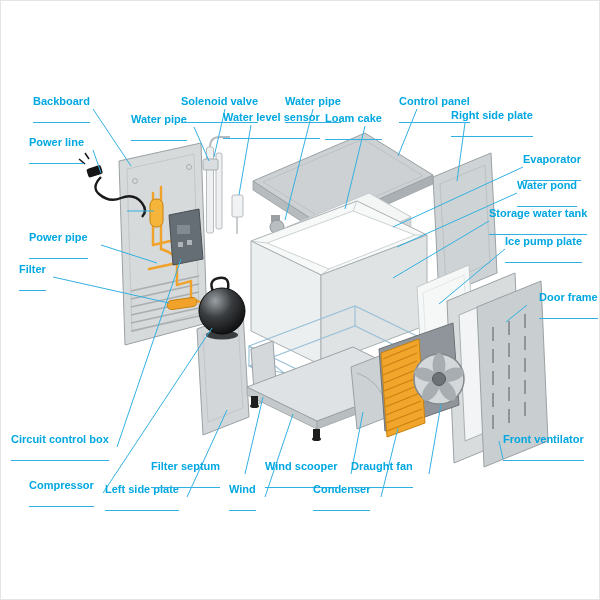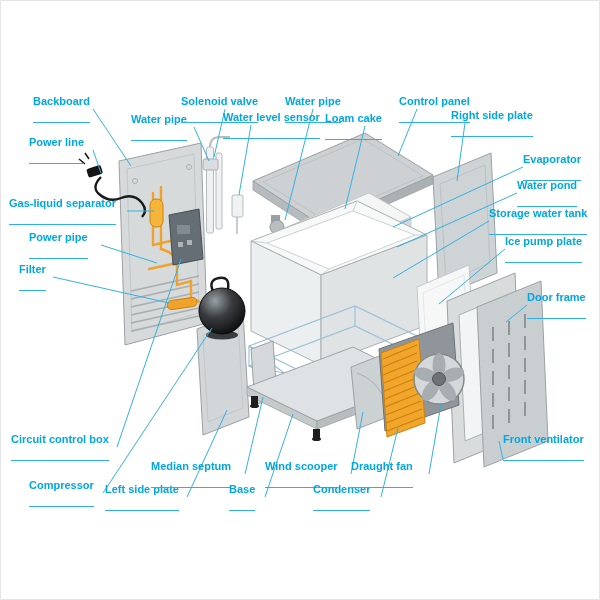--- a/index.html
+++ b/index.html
@@ -283,38 +283,37 @@
     <line x1="244" y1="473" x2="262" y2="396"></line>
     <line x1="264" y1="496" x2="292" y2="413"></line>
     <line x1="350" y1="473" x2="362" y2="411"></line>
     <line x1="380" y1="496" x2="397" y2="427"></line>
     <line x1="428" y1="473" x2="440" y2="403"></line>
   </g>
 </svg>
 
 <div class="lbl" style="left:32px;top:94px">Backboard</div>
 <div class="lbl" style="left:28px;top:135px">Power line</div>
-<div class="lbl" style="left:8px;top:196px">Gas-liquid separator</div>
 <div class="lbl" style="left:28px;top:230px">Power pipe</div>
 <div class="lbl" style="left:18px;top:262px">Filter</div>
 <div class="lbl" style="left:10px;top:432px">Circuit control box</div>
 <div class="lbl" style="left:28px;top:478px">Compressor</div>
 <div class="lbl" style="left:130px;top:112px">Water pipe</div>
 <div class="lbl" style="left:180px;top:94px">Solenoid valve</div>
 <div class="lbl" style="left:222px;top:110px">Water level sensor</div>
 <div class="lbl" style="left:284px;top:94px">Water pipe</div>
 <div class="lbl" style="left:324px;top:111px">Loam cake</div>
 <div class="lbl" style="left:398px;top:94px">Control panel</div>
 <div class="lbl" style="left:450px;top:108px">Right side plate</div>
 <div class="lbl" style="left:522px;top:152px">Evaporator</div>
 <div class="lbl" style="left:516px;top:178px">Water pond</div>
 <div class="lbl" style="left:488px;top:206px">Storage water tank</div>
 <div class="lbl" style="left:504px;top:234px">Ice pump plate</div>
-<div class="lbl" style="left:526px;top:290px">Door frame</div>
+<div class="lbl" style="left:538px;top:290px">Door frame</div>
 <div class="lbl" style="left:502px;top:432px">Front ventilator</div>
 <div class="lbl" style="left:104px;top:482px">Left side plate</div>
-<div class="lbl" style="left:150px;top:459px">Median septum</div>
-<div class="lbl" style="left:228px;top:482px">Base</div>
+<div class="lbl" style="left:150px;top:459px">Filter septum</div>
+<div class="lbl" style="left:228px;top:482px">Wind</div>
 <div class="lbl" style="left:264px;top:459px">Wind scooper</div>
 <div class="lbl" style="left:312px;top:482px">Condenser</div>
 <div class="lbl" style="left:350px;top:459px">Draught fan</div>
 
 </div>
 
 </body></html>

